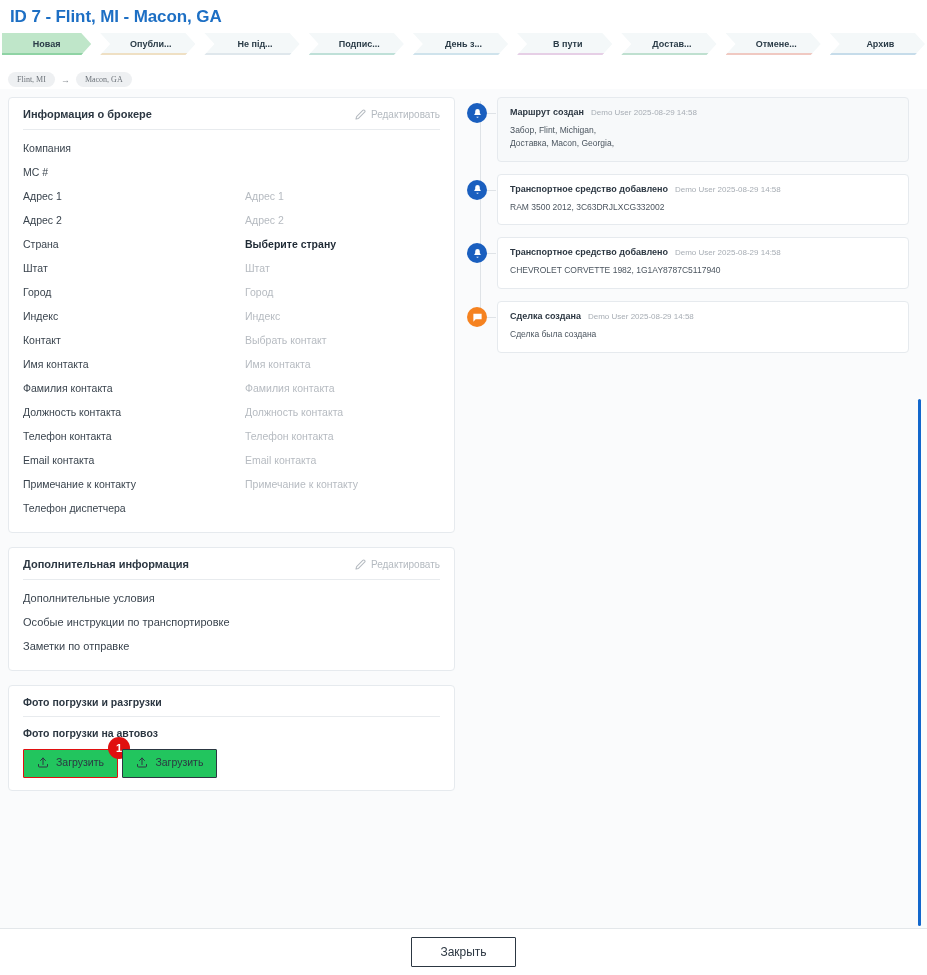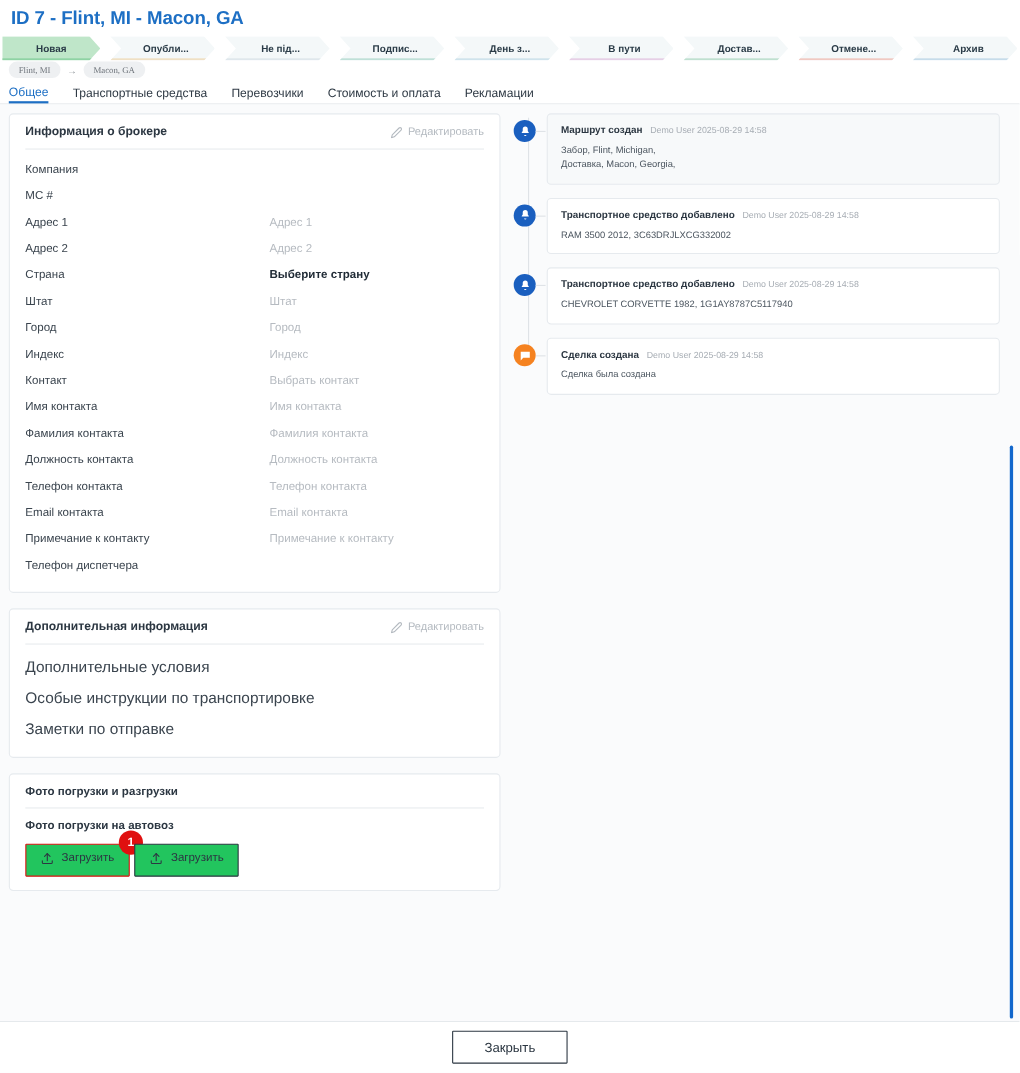--- a/index.html
+++ b/index.html
@@ -26,21 +26,21 @@
     color: #1d6fc4;
     padding: 7px 0 6px 10px;
     letter-spacing: -0.1px;
   }
 
   
   .status-bar {
     display: flex;
     height: 22px;
     padding: 0 2px;
-    margin-bottom: 0;
+    margin-bottom: 16px;
   }
   .status-step {
     position: relative;
     flex: 1 1 0;
     height: 22px;
     background: #f4f8f9;
     color: #2a3b47;
     font-size: 9px;
     font-weight: bold;
     display: flex;
@@ -173,21 +173,21 @@
     font-size: 10.5px;
     color: #b6bbc1;
     flex: 1 1 auto;
   }
   .field-value.strong {
     color: #1f2a35;
     font-weight: bold;
   }
 
   .plain-row {
-    font-size: 14px;
+    font-size: 11px;
     color: #3a444e;
     padding: 6px 0;
   }
 
   
   .photo-card-title {
     font-size: 10.5px;
     font-weight: bold;
     color: #2c3742;
     padding-bottom: 8px;
@@ -365,27 +365,20 @@
         <span class="bar" style="background: rgb(198, 220, 234);"></span>
       </div>
     </div>
 
   <div class="breadcrumb">
     <span class="crumb">Flint, MI</span>
     <span class="crumb-arrow">→</span>
     <span class="crumb">Macon, GA</span>
   </div>
 
-  <div class="tabs" id="tab-bar">
-      <div class="tab selected">Общее</div>
-      <div class="tab">Транспортные средства</div>
-      <div class="tab">Перевозчики</div>
-      <div class="tab">Стоимость и оплата</div>
-      <div class="tab">Рекламации</div>
-    </div>
 
   <div class="body-area">
 
     <div class="col-left">
 
       <div class="card">
         <div class="card-head">
           <span class="card-title">Информация о брокере</span>
           <span class="edit-btn">
             <span>

